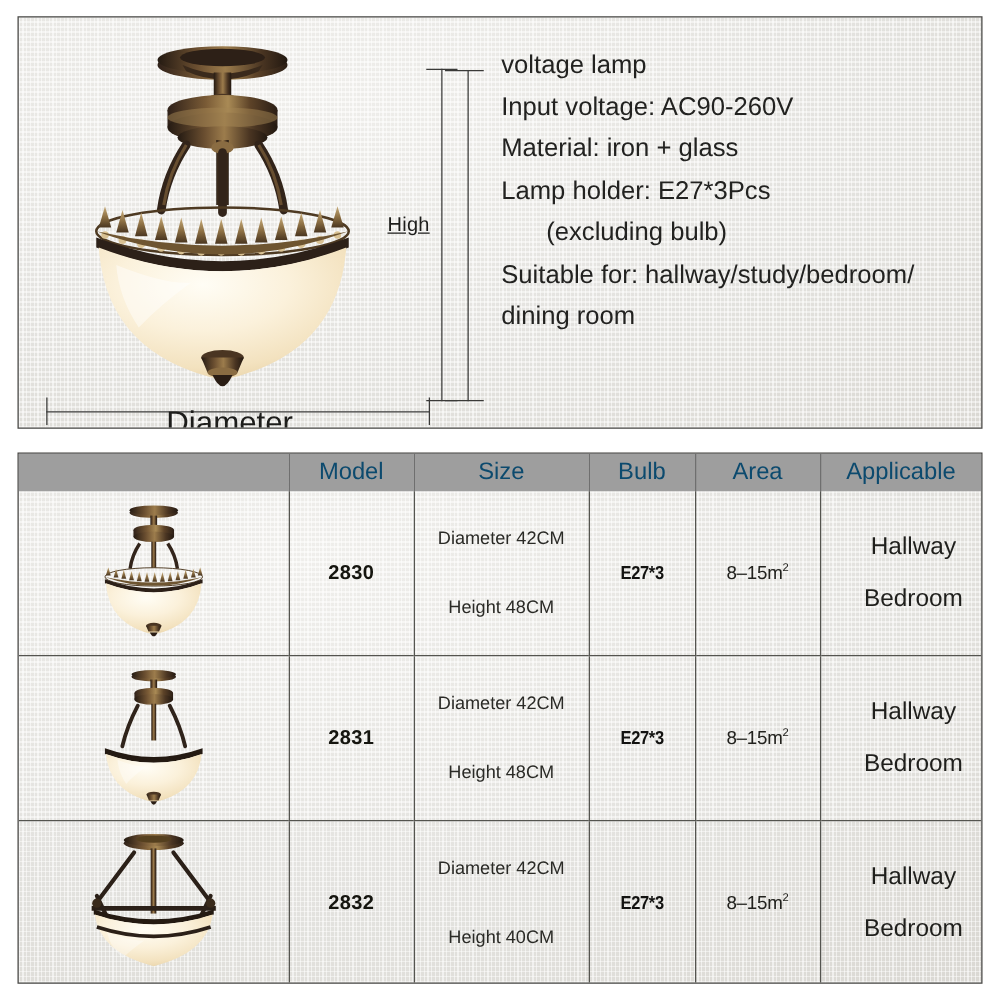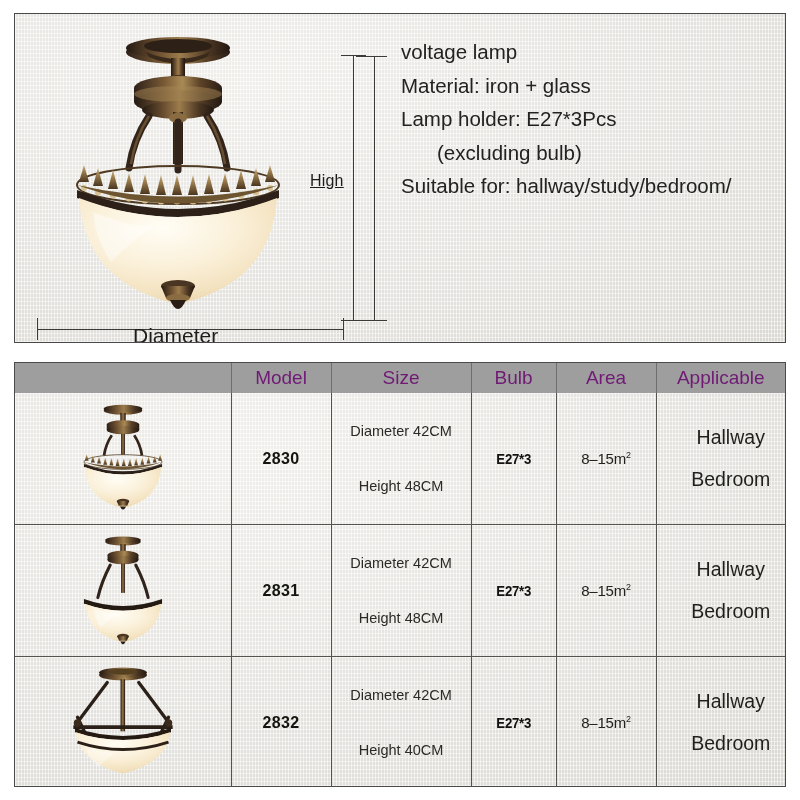--- a/index.html
+++ b/index.html
@@ -115,21 +115,21 @@
     left: 328px;
     top: 304px;
     width: 1px;
     height: 22px;
     background: #3a3a38;
   }
   .dim-diam-label {
     position: absolute;
     left: 118px;
     top: 310px;
-    font-size: 21px;
+    font-size: 25px;
     color: #1d1d1b;
     background: transparent;
     white-space: nowrap;
     text-align: center;
   }
 
   
   .spec-bracket-line {
     position: absolute;
     left: 359px;
@@ -197,21 +197,21 @@
   table.spec-table col.c-bulb  { width: 85px; }
   table.spec-table col.c-area  { width: 100px; }
   table.spec-table col.c-app   { width: 129px; }
 
   table.spec-table th {
     height: 30px;
     background: #9e9e9e;
     border-right: 1px solid #6f6f6f;
     font-weight: normal;
     font-size: 19px;
-    color: #701a75;
+    color: #0c4a6e;
     text-align: center;
     vertical-align: middle;
     padding: 0;
   }
   table.spec-table th.h-img {
     border-right: 1px solid #6f6f6f;
   }
   table.spec-table th:last-child { border-right: none; }
 
   table.spec-table td {
@@ -393,24 +393,26 @@
     <div class="dim-diam-line"></div>
     <div class="dim-diam-cap-r"></div>
     <div class="dim-diam-label">Diameter</div>
 
     <div class="spec-bracket-top"></div>
     <div class="spec-bracket-line"></div>
     <div class="spec-bracket-bot"></div>
 
     <div class="spec-list">
       <div class="spec-line">voltage lamp</div>
+      <div class="spec-line">Input voltage: AC90-260V</div>
       <div class="spec-line">Material: iron + glass</div>
       <div class="spec-line">Lamp holder: E27*3Pcs</div>
       <div class="spec-line indented">(excluding bulb)</div>
       <div class="spec-line">Suitable for: hallway/study/bedroom/</div>
+      <div class="spec-line">dining room</div>
     </div>
   </div>
 
   <div class="table-panel paper">
     <table class="spec-table">
       <colgroup>
         <col class="c-img">
           <col class="c-model">
           <col class="c-size">
         <col class="c-bulb">

